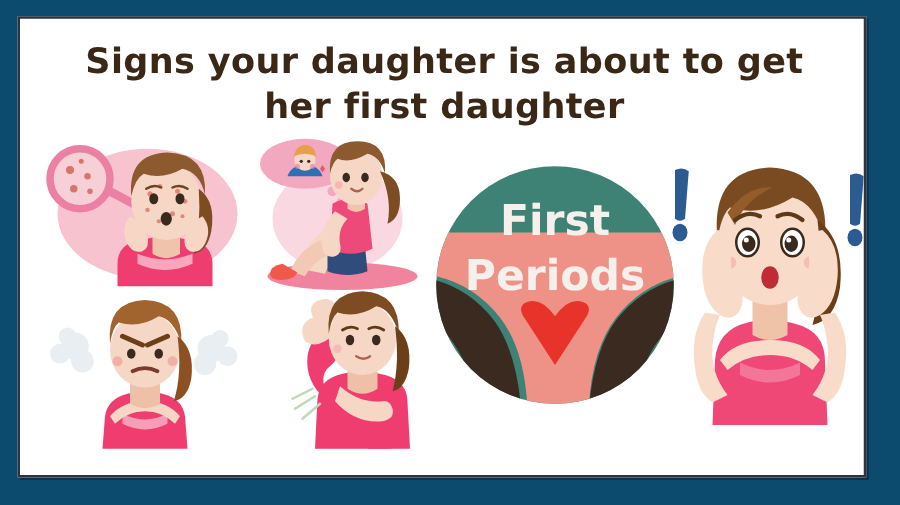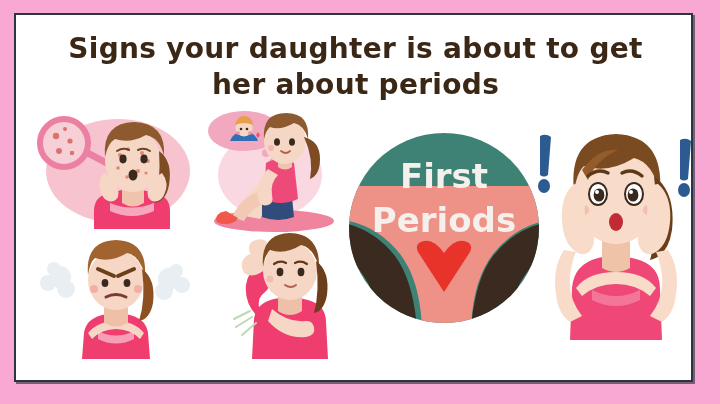--- a/index.html
+++ b/index.html
@@ -3,21 +3,21 @@
 <meta charset="utf-8">
 <style>
   html,body{margin:0;padding:0;}
   body{
     width:720px;height:404px;overflow:hidden;
     background:#3FAFF5;
     font-family:"DejaVu Sans", sans-serif;
   }
   .poster{
     position:relative;width:720px;height:404px;
-    background:#f9a8d4;
+    background:#0c4a6e;
     box-sizing:border-box;
   }
   .card{
     position:absolute;left:14px;top:13px;width:679px;height:369px;
     background:#FFFFFF;
     border:2px solid #2A3442;
     box-sizing:border-box;
     box-shadow:2px 2px 0 rgba(20,28,40,.55);
     overflow:hidden;
   }
@@ -45,21 +45,21 @@
   svg{display:block;overflow:visible;}
 </style>
 </head>
 <body>
 
 <div class="poster">
   <div class="card">
 
     <div class="title">
       <span>Signs your daughter is about to get</span>
-      <span class="l2">her about periods</span>
+      <span class="l2">her first daughter</span>
     </div>
 
     <div class="panel" style="left:16px;top:96px;width:165px;height:118px;">
       <svg width="165" height="118" viewBox="0 0 165 118">
         <ellipse cx="86" cy="60" rx="72" ry="52" fill="#F7C3CF"></ellipse>
 
         <g>
           <line x1="52" y1="40" x2="86" y2="58" stroke="#EC7FA4" stroke-width="7" stroke-linecap="round"></line>
           <circle cx="32" cy="32" r="24" fill="#F6D0D6" stroke="#EC7FA4" stroke-width="6"></circle>
           <circle cx="24" cy="25" r="3.2" fill="#D9736E"></circle>

